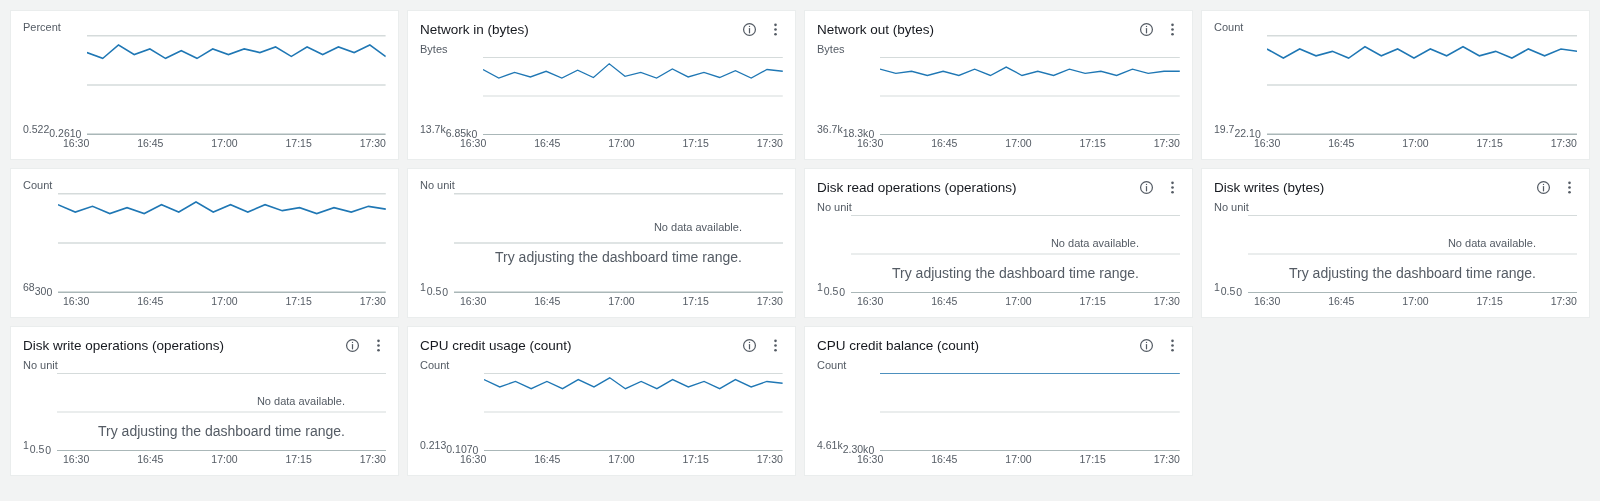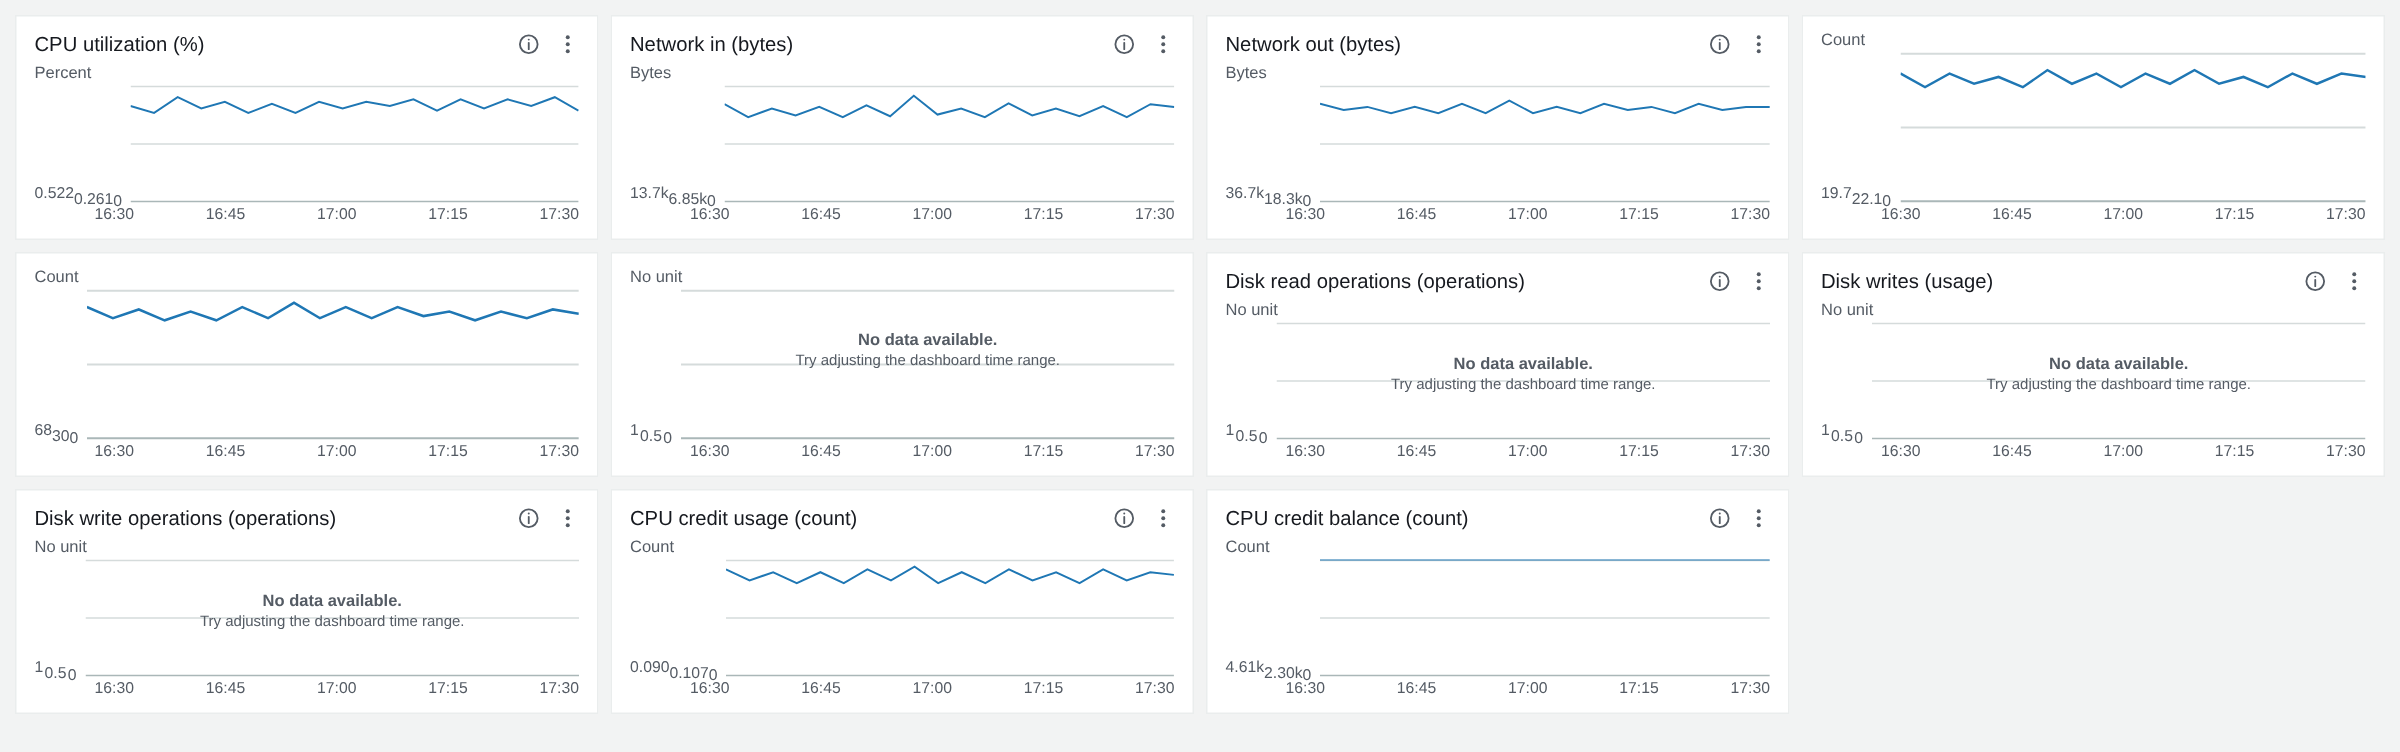--- a/index.html
+++ b/index.html
@@ -92,22 +92,22 @@
   .no-data {
     position: absolute;
     left: 50%;
     top: 28%;
     transform: translateX(-50%);
     text-align: center;
     font-size: 11px;
     color: #545b64;
     white-space: nowrap;
   }
-  .no-data .line1 { font-weight: 700; }
-  .no-data .line2 { font-size: 10px; margin-top: 2px; }
+  .no-data .line1 { font-weight: 400; text-align: right; }
+  .no-data .line2 { font-size: 14px; margin-top: 16px; }
   .x-axis {
     display: flex;
     justify-content: space-between;
     font-size: 10.5px;
     color: #545b64;
     padding-left: 40px;
     margin-top: 2px;
     align-items: flex-end;
   }
   .x-tick { white-space: nowrap; }
@@ -119,39 +119,20 @@
     width: 16px;
     height: 16px;
   }
   .icon-btn svg { width: 15px; height: 15px; }
 </style>
 </head>
 <body>
 
 <div class="dashboard" id="dash">
     <div class="card">
-      <div class="card-header">
-        <div class="card-title">CPU utilization (%)</div>
-        <div class="card-header-right">
-          <span class="icon-btn">
-            <svg viewBox="0 0 16 16" fill="none" stroke="currentColor" stroke-width="1.3">
-              <circle cx="8" cy="8" r="6.3"></circle>
-              <line x1="8" y1="7" x2="8" y2="11.5" stroke-linecap="round"></line>
-              <circle cx="8" cy="4.7" r="0.7" fill="currentColor" stroke="none"></circle>
-            </svg>
-          </span>
-          <span class="icon-btn">
-            <svg viewBox="0 0 16 16" fill="currentColor">
-              <circle cx="8" cy="3" r="1.4"></circle>
-              <circle cx="8" cy="8" r="1.4"></circle>
-              <circle cx="8" cy="13" r="1.4"></circle>
-            </svg>
-          </span>
-        </div>
-      </div>
       <div class="unit-label">Percent</div>
       <div class="plot-area">
         <div class="y-axis">
           <div class="y-tick">0.522</div>
           <div class="y-tick">0.261</div>
           <div class="y-tick">0</div>
         </div>
         <div class="plot">
           <svg viewBox="0 0 300 70" preserveAspectRatio="none">
             <line class="grid-line" x1="0" y1="0.5" x2="300" y2="0.5"></line>
@@ -377,21 +358,21 @@
       <div class="x-axis">
         <div class="x-tick">16:30</div>
         <div class="x-tick">16:45</div>
         <div class="x-tick">17:00</div>
         <div class="x-tick">17:15</div>
         <div class="x-tick">17:30</div>
       </div>
     </div>
     <div class="card">
       <div class="card-header">
-        <div class="card-title">Disk writes (usage)</div>
+        <div class="card-title">Disk writes (bytes)</div>
         <div class="card-header-right">
           <span class="icon-btn">
             <svg viewBox="0 0 16 16" fill="none" stroke="currentColor" stroke-width="1.3">
               <circle cx="8" cy="8" r="6.3"></circle>
               <line x1="8" y1="7" x2="8" y2="11.5" stroke-linecap="round"></line>
               <circle cx="8" cy="4.7" r="0.7" fill="currentColor" stroke="none"></circle>
             </svg>
           </span>
           <span class="icon-btn">
             <svg viewBox="0 0 16 16" fill="currentColor">
@@ -492,21 +473,21 @@
               <circle cx="8" cy="3" r="1.4"></circle>
               <circle cx="8" cy="8" r="1.4"></circle>
               <circle cx="8" cy="13" r="1.4"></circle>
             </svg>
           </span>
         </div>
       </div>
       <div class="unit-label">Count</div>
       <div class="plot-area">
         <div class="y-axis">
-          <div class="y-tick">0.090</div>
+          <div class="y-tick">0.213</div>
           <div class="y-tick">0.107</div>
           <div class="y-tick">0</div>
         </div>
         <div class="plot">
           <svg viewBox="0 0 300 70" preserveAspectRatio="none">
             <line class="grid-line" x1="0" y1="0.5" x2="300" y2="0.5"></line>
             <line class="grid-line" x1="0" y1="35" x2="300" y2="35"></line>
             <line class="axis-line" x1="0" y1="69.5" x2="300" y2="69.5"></line>
             <path class="data-line" d="M0.0,5.9L15.8,12.5L31.6,7.6L47.4,14.1L63.2,7.6L78.9,14.1L94.7,5.9L110.5,12.5L126.3,4.3L142.1,14.1L157.9,7.6L173.7,14.1L189.5,5.9L205.3,12.5L221.1,7.6L236.8,14.1L252.6,5.9L268.4,12.5L284.2,7.6L300.0,9.2"></path>
           </svg>

